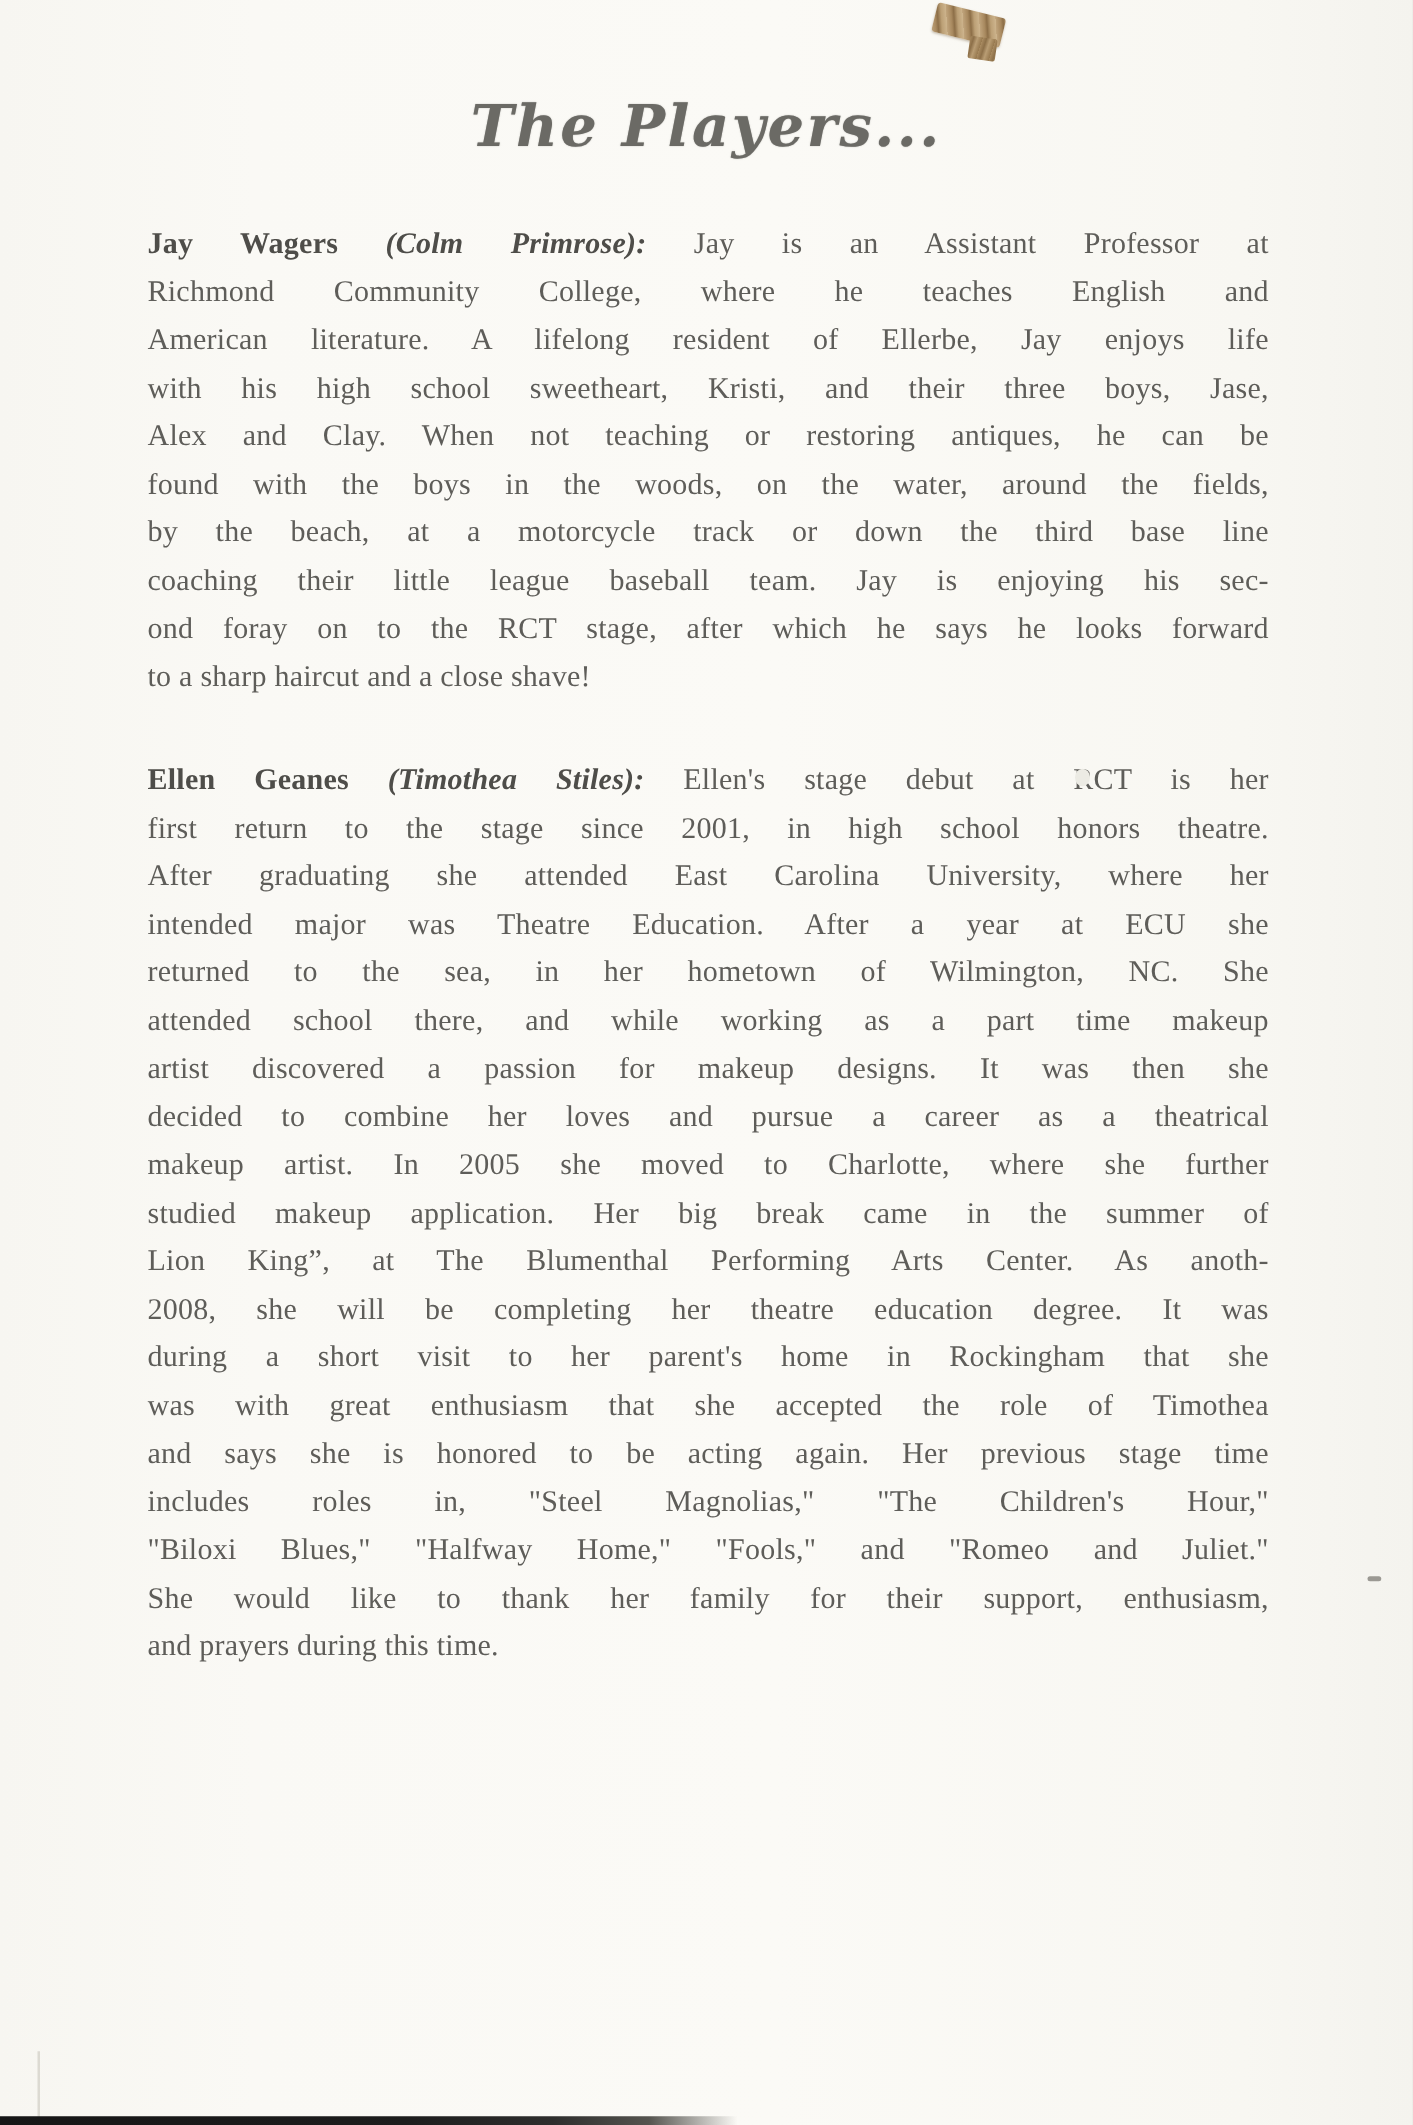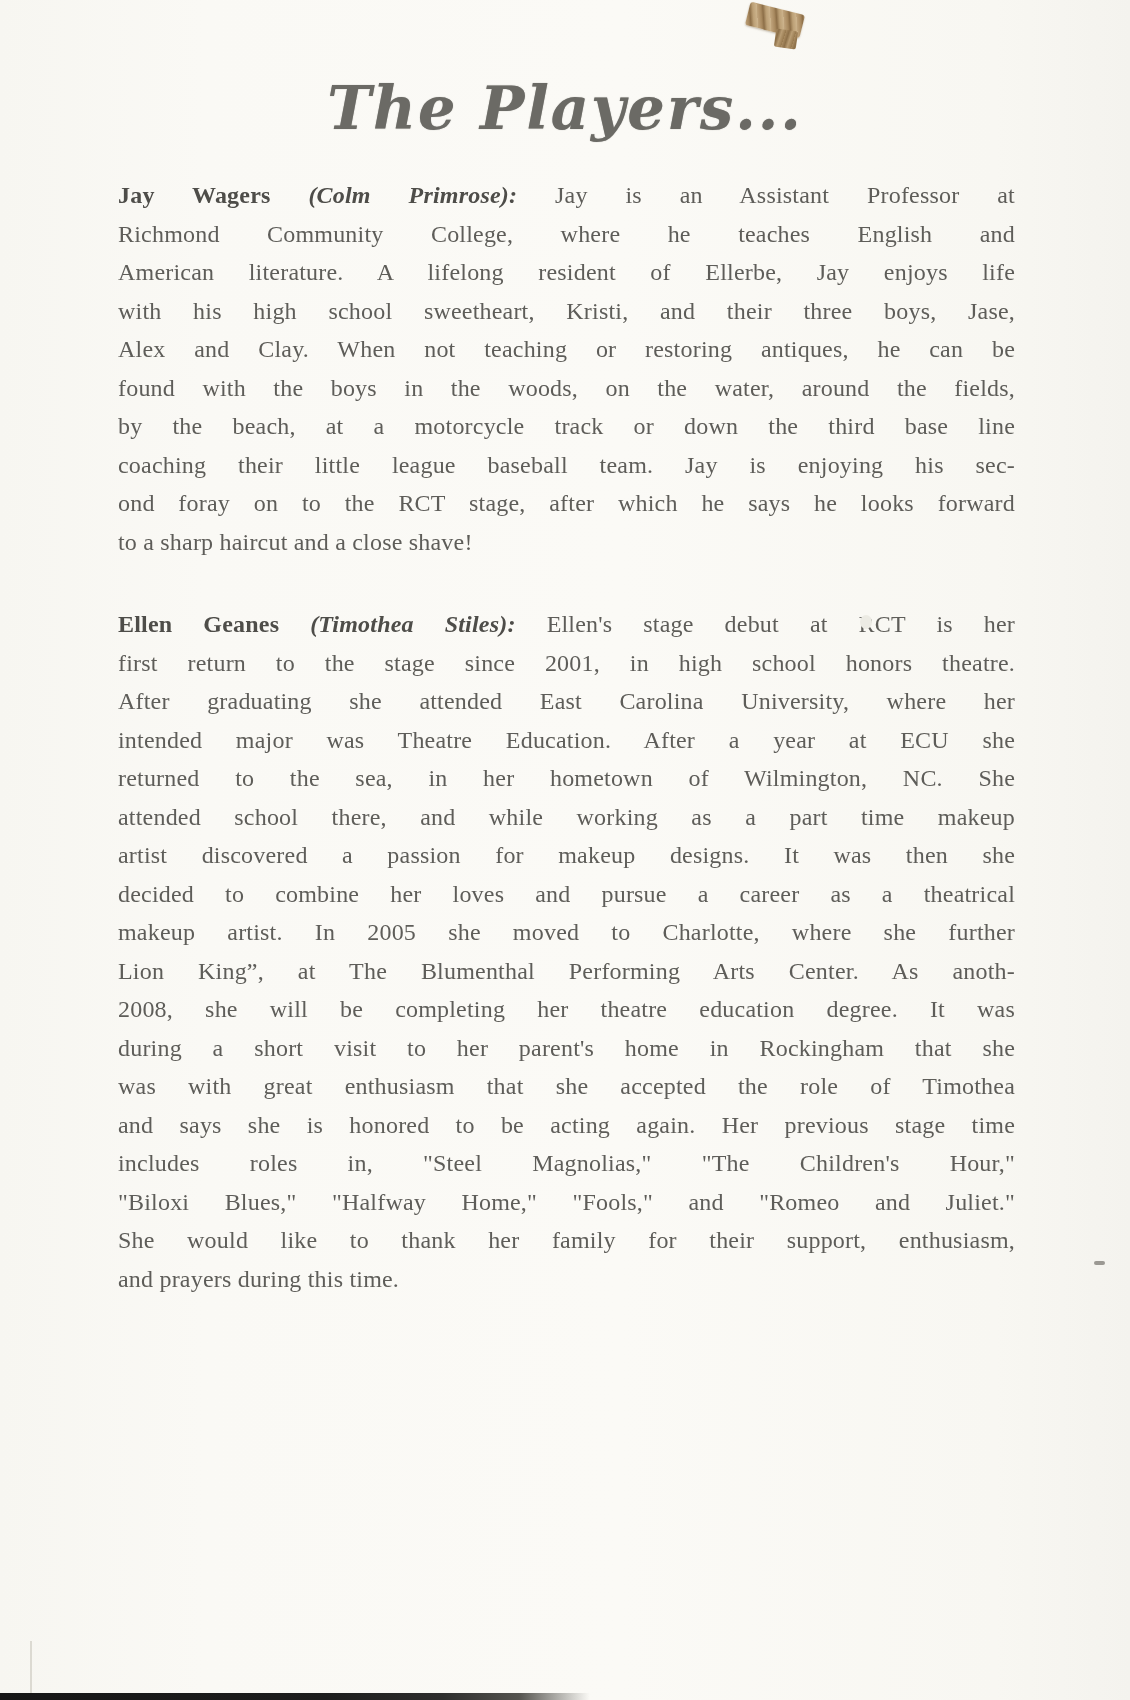--- a/index.html
+++ b/index.html
@@ -17,21 +17,21 @@
   }
   .page-title {
     position: absolute;
     top: 74px;
     left: 0;
     width: 100%;
     text-align: center;
     font-family: "DejaVu Serif", serif;
     font-style: italic;
     font-weight: bold;
-    font-size: 59px;
+    font-size: 46px;
     letter-spacing: 2px;
     color: #6b6a65;
     text-shadow: 0 0 1px rgba(90,89,84,0.55);
   }
   .bio {
     position: absolute;
     left: 118px;
     width: 897px;
     font-size: 24px;
     line-height: 38.5px;
@@ -156,20 +156,21 @@
     <div class="rest">
 
     <div class="line">first return to the stage since 2001, in high school honors theatre.</div>
         <div class="line">After graduating she attended East Carolina University, where her</div>
         <div class="line">intended major was Theatre Education. After a year at ECU she</div>
         <div class="line">returned to the sea, in her hometown of Wilmington, NC. She</div>
         <div class="line">attended school there, and while working as a part time makeup</div>
         <div class="line">artist discovered a passion for makeup designs. It was then she</div>
         <div class="line">decided to combine her loves and pursue a career as a theatrical</div>
         <div class="line">makeup artist. In 2005 she moved to Charlotte, where she further</div>
+        <div class="line">studied makeup application. Her big break came in the summer of</div>
         <div class="line">Lion King”, at The Blumenthal Performing Arts Center. As anoth-</div>
         <div class="line">2008, she will be completing her theatre education degree. It was</div>
         <div class="line">during a short visit to her parent's home in Rockingham that she</div>
         <div class="line">was with great enthusiasm that she accepted the role of Timothea</div>
         <div class="line">and says she is honored to be acting again. Her previous stage time</div>
         <div class="line">includes roles in, "Steel Magnolias," "The Children's Hour,"</div>
         <div class="line">"Biloxi Blues," "Halfway Home," "Fools," and "Romeo and Juliet."</div>
         <div class="line">She would like to thank her family for their support, enthusiasm,</div>
         <div class="line">and prayers during this time.</div>
       </div>

